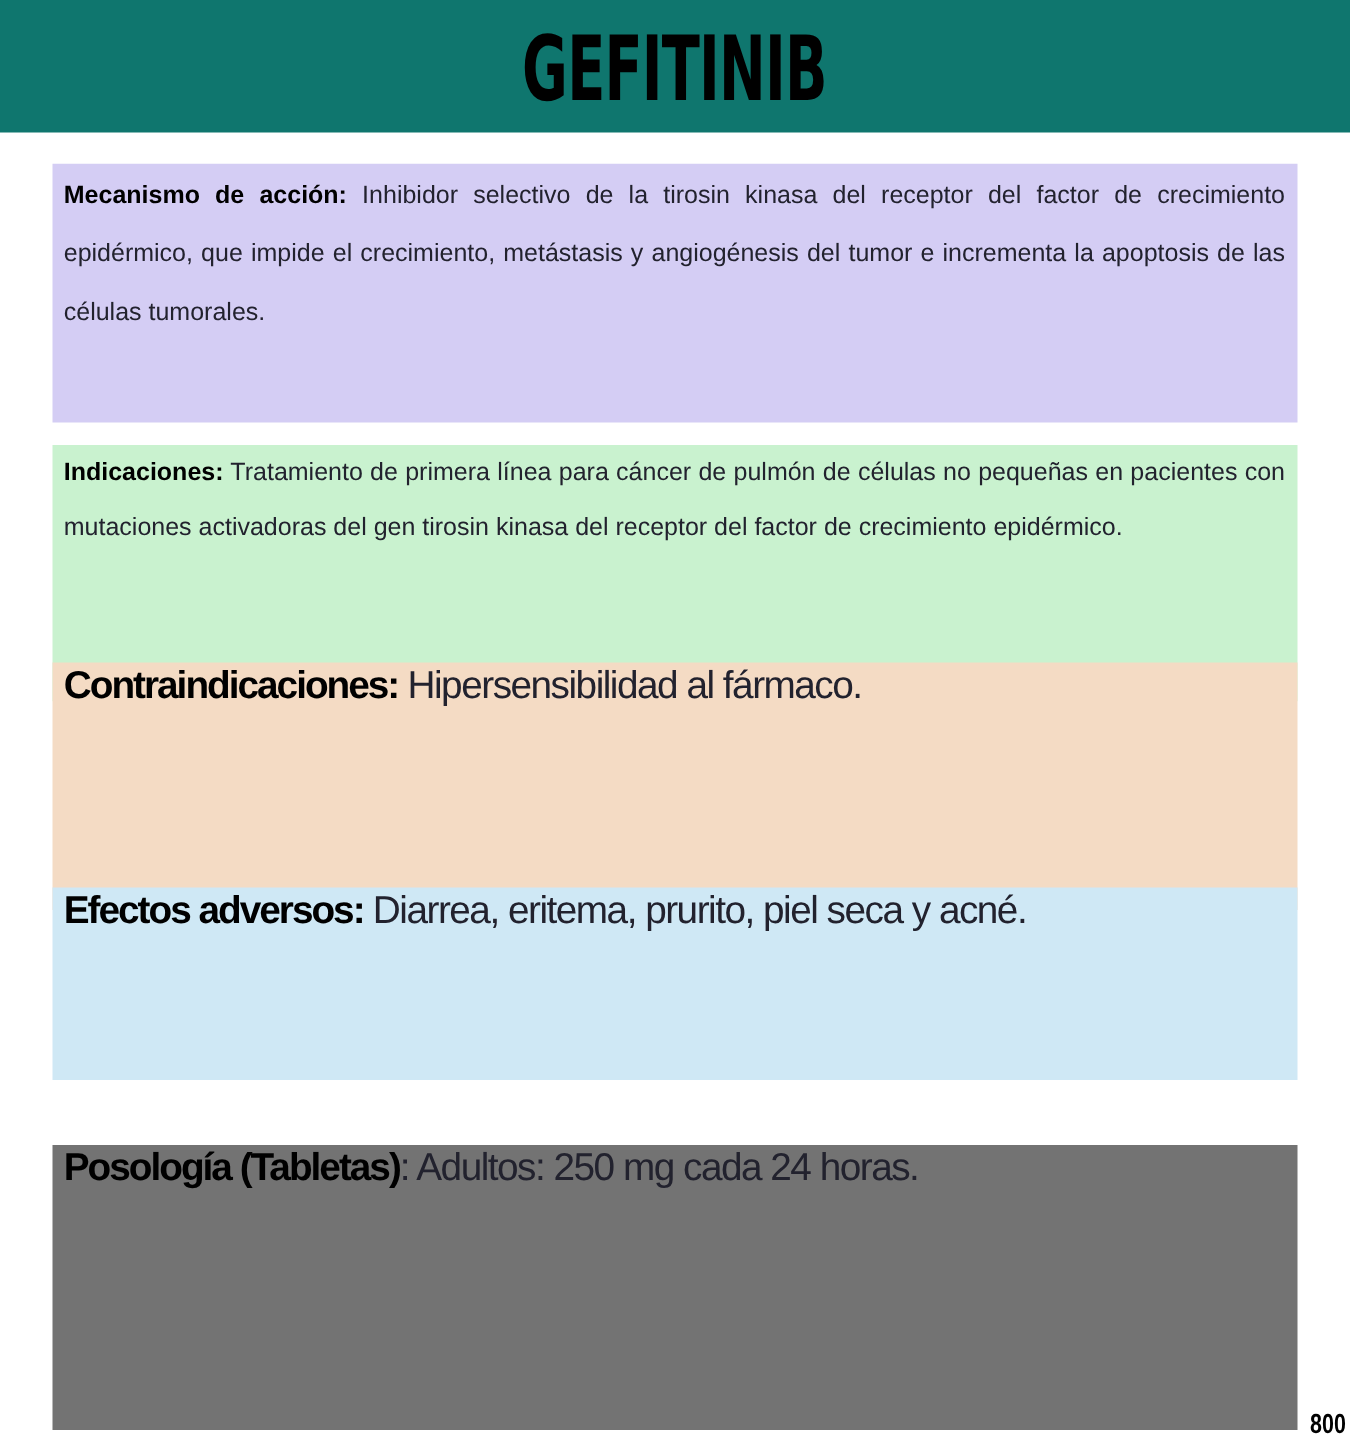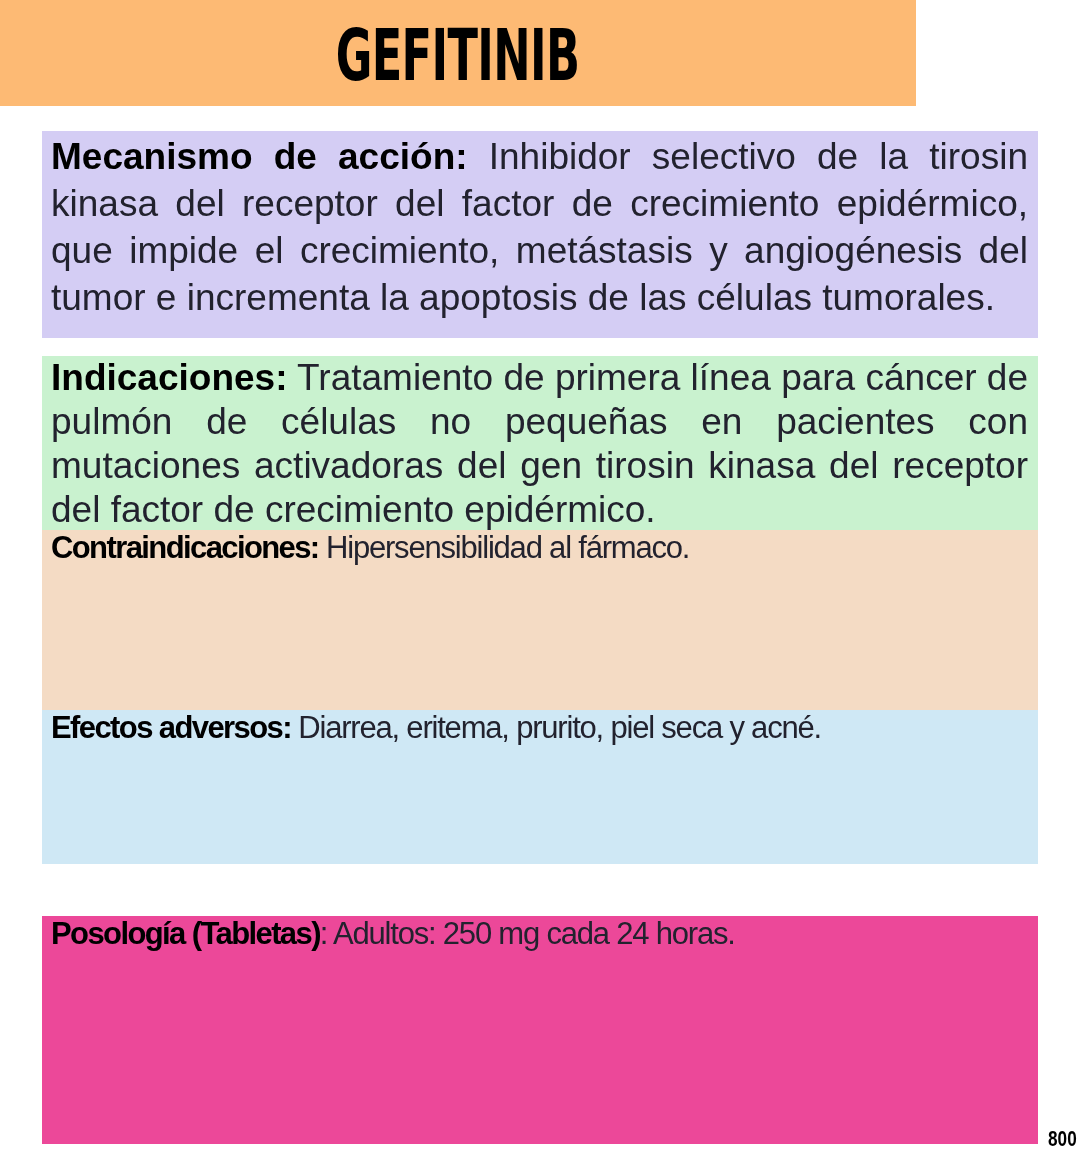--- a/index.html
+++ b/index.html
@@ -12,23 +12,23 @@
       height: 1164px;
       position: relative;
       overflow: hidden;
       font-family: "Liberation Sans", "DejaVu Sans", sans-serif;
       color: #1c1c28;
     }
     .header {
       position: absolute;
       left: 0;
       top: 0;
-      width: 916px;
+      width: 1080px;
       height: 106px;
-      background: #fdba74;
+      background: #0f766e;
       display: flex;
       align-items: center;
       justify-content: center;
     }
     .title {
       font-family: "DejaVu Sans", sans-serif;
       font-weight: bold;
       font-size: 72px;
       line-height: 1;
       color: #000;
@@ -39,21 +39,21 @@
     }
     .section {
       position: absolute;
       left: 42px;
       width: 996px;
       box-sizing: border-box;
       padding: 0 10px 0 9px;
     }
     .section p {
       margin: 0;
-      font-size: 37px;
+      font-size: 20px;
       line-height: 47px;
       text-align: justify;
       color: #22222e;
     }
     .section p .label {
       font-weight: bold;
       color: #000;
     }
     .compact p {
       font-size: 31px;
@@ -90,17 +90,17 @@
 </div>
 
 <div class="section compact" style="top:530px; height:198px; background:#f4dbc4; padding-top:-4px;">
   <p style="margin-top:-6px;"><span class="label">Contraindicaciones:</span><span> Hipersensibilidad al fármaco.</span></p>
 </div>
 
 <div class="section compact" style="top:710px; height:154px; background:#cfe8f5;">
   <p style="margin-top:-6px;"><span class="label">Efectos adversos:</span><span> Diarrea, eritema, prurito, piel seca y acné.</span></p>
 </div>
 
-<div class="section compact" style="top:916px; height:228px; background:#ec4899;">
+<div class="section compact" style="top:916px; height:228px; background:#737373;">
   <p style="margin-top:-6px;"><span class="label">Posología (Tabletas)</span><span>:</span><span>  Adultos: 250 mg cada 24 horas.</span></p>
 </div>
 
 <div class="page-number">800</div>
 
 </body></html>

